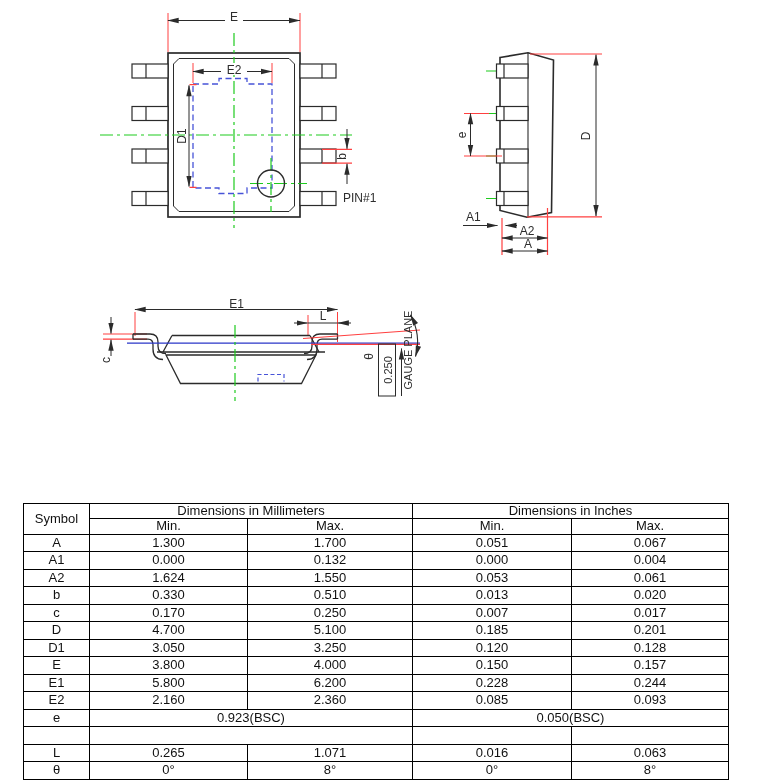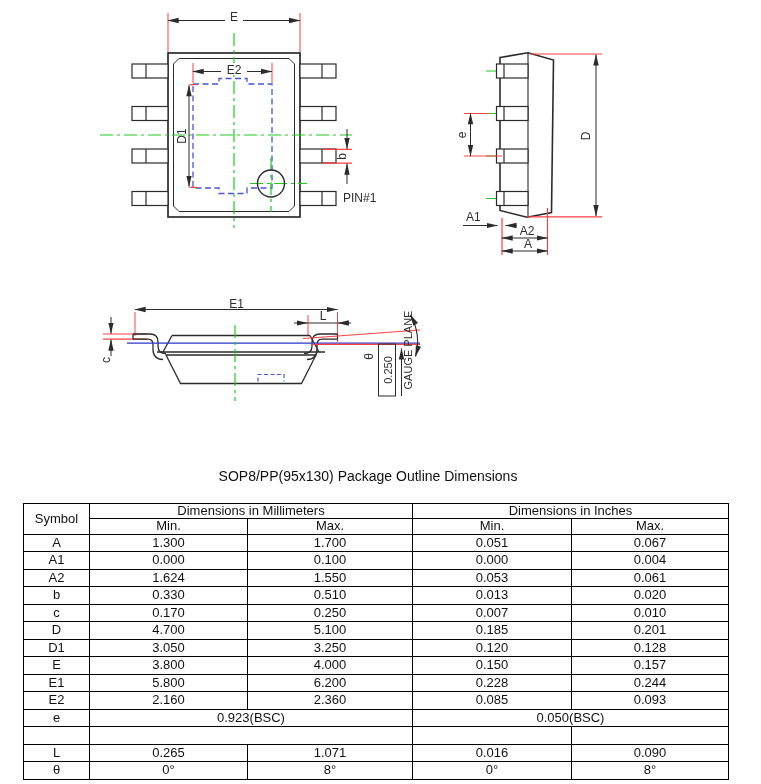--- a/index.html
+++ b/index.html
@@ -199,21 +199,20 @@
         <text class="dlabel-sm" transform="rotate(-90 387.5 370)" x="387.5" y="374" text-anchor="middle">0.250</text>
         <text class="dlabel-sm" transform="rotate(-90 408 350)" x="408" y="354" text-anchor="middle">GAUGE PLANE</text>
       </g>
 
       <line x1="235" y1="325" x2="235" y2="401" stroke="#1ecb1e" stroke-width="1.2" stroke-dasharray="13 4 3 4"></line>
 
       <path d="M258 381.5 V374.5 H284 V381.5" fill="none" stroke="#4753d8" stroke-width="1.2" stroke-dasharray="4 2.5"></path>
     </g>
   </svg>
 
-  <div class="page-title">SOP8/PP(95x130) Package Outline Dimensions</div>
 
   <table class="dim-table">
     <colgroup>
       <col style="width:66px">
         <col style="width:158px">
         <col style="width:165px">
       <col style="width:159px">
         <col style="width:157px">
     </colgroup>
     <tbody>
@@ -232,21 +231,21 @@
       <tr>
         <td>A</td>
         <td>1.300</td>
         <td>1.700</td>
         <td>0.051</td>
         <td>0.067</td>
       </tr>
       <tr>
         <td>A1</td>
         <td>0.000</td>
-        <td>0.100</td>
+        <td>0.132</td>
         <td>0.000</td>
         <td>0.004</td>
       </tr>
       <tr>
         <td>A2</td>
         <td>1.624</td>
         <td>1.550</td>
         <td>0.053</td>
         <td>0.061</td>
       </tr>
@@ -255,21 +254,21 @@
         <td>0.330</td>
         <td>0.510</td>
         <td>0.013</td>
         <td>0.020</td>
       </tr>
       <tr>
         <td>c</td>
         <td>0.170</td>
         <td>0.250</td>
         <td>0.007</td>
-        <td>0.010</td>
+        <td>0.017</td>
       </tr>
       <tr>
         <td>D</td>
         <td>4.700</td>
         <td>5.100</td>
         <td>0.185</td>
         <td>0.201</td>
       </tr>
       <tr>
         <td>D1</td>
@@ -311,21 +310,21 @@
         <td colspan="2"></td>
         <td></td>
         <td></td>
       </tr>
 
       <tr>
         <td>L</td>
         <td>0.265</td>
         <td>1.071</td>
         <td>0.016</td>
-        <td>0.090</td>
+        <td>0.063</td>
       </tr>
       <tr>
         <td>θ</td>
         <td>0°</td>
         <td>8°</td>
         <td>0°</td>
         <td>8°</td>
       </tr>
     </tbody>
   </table>

